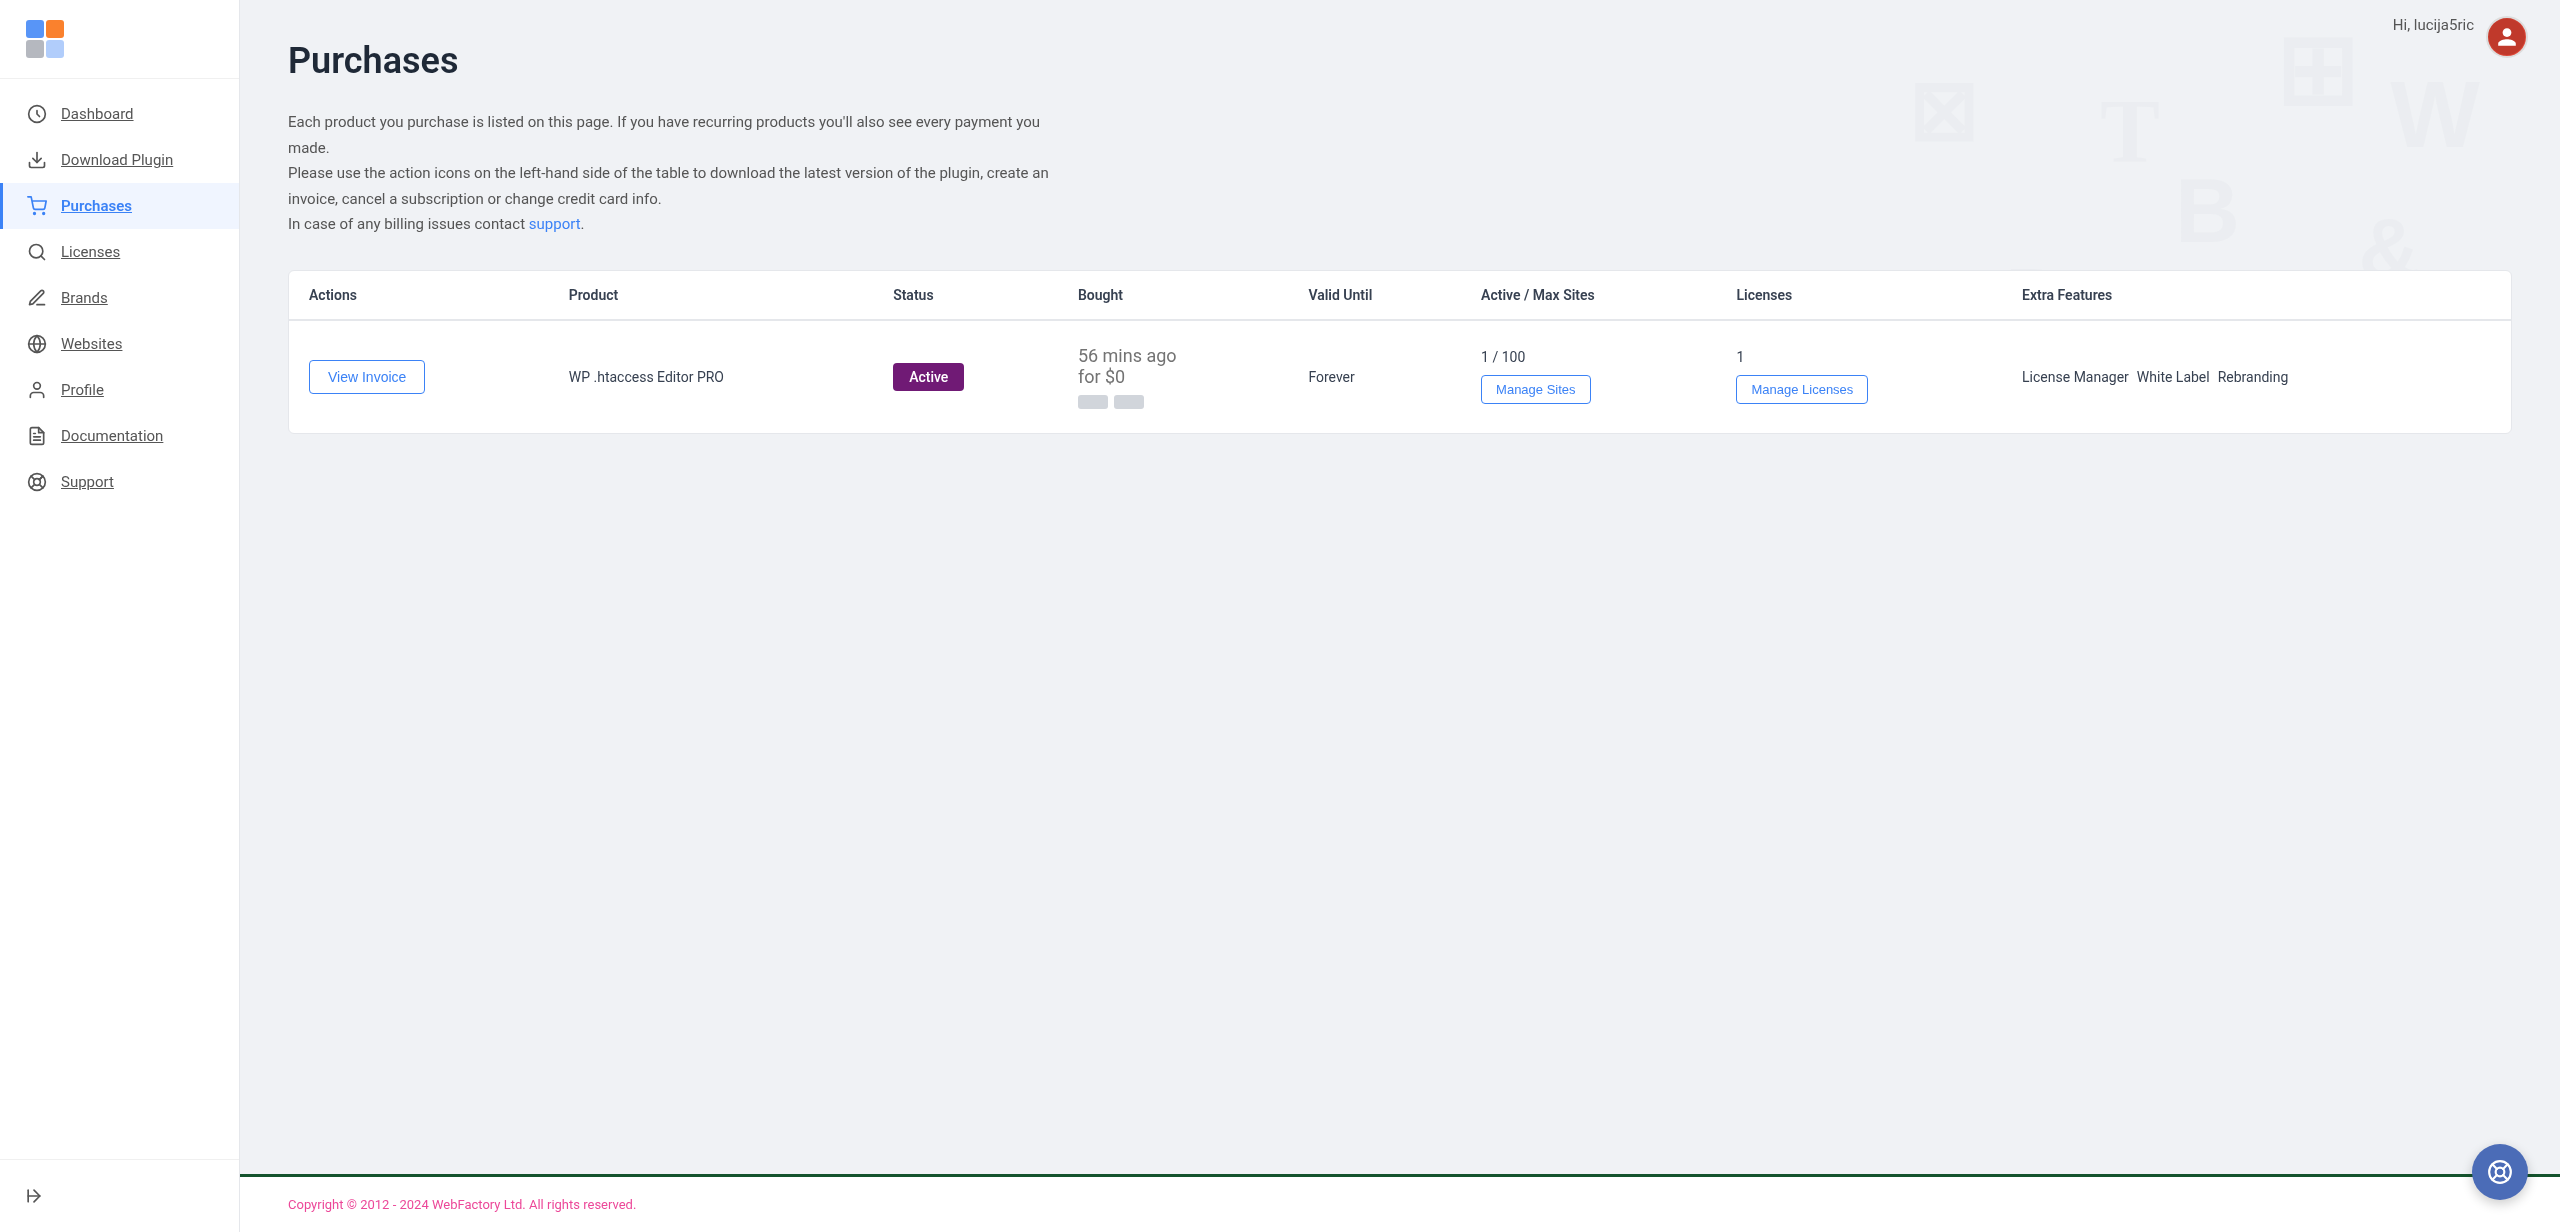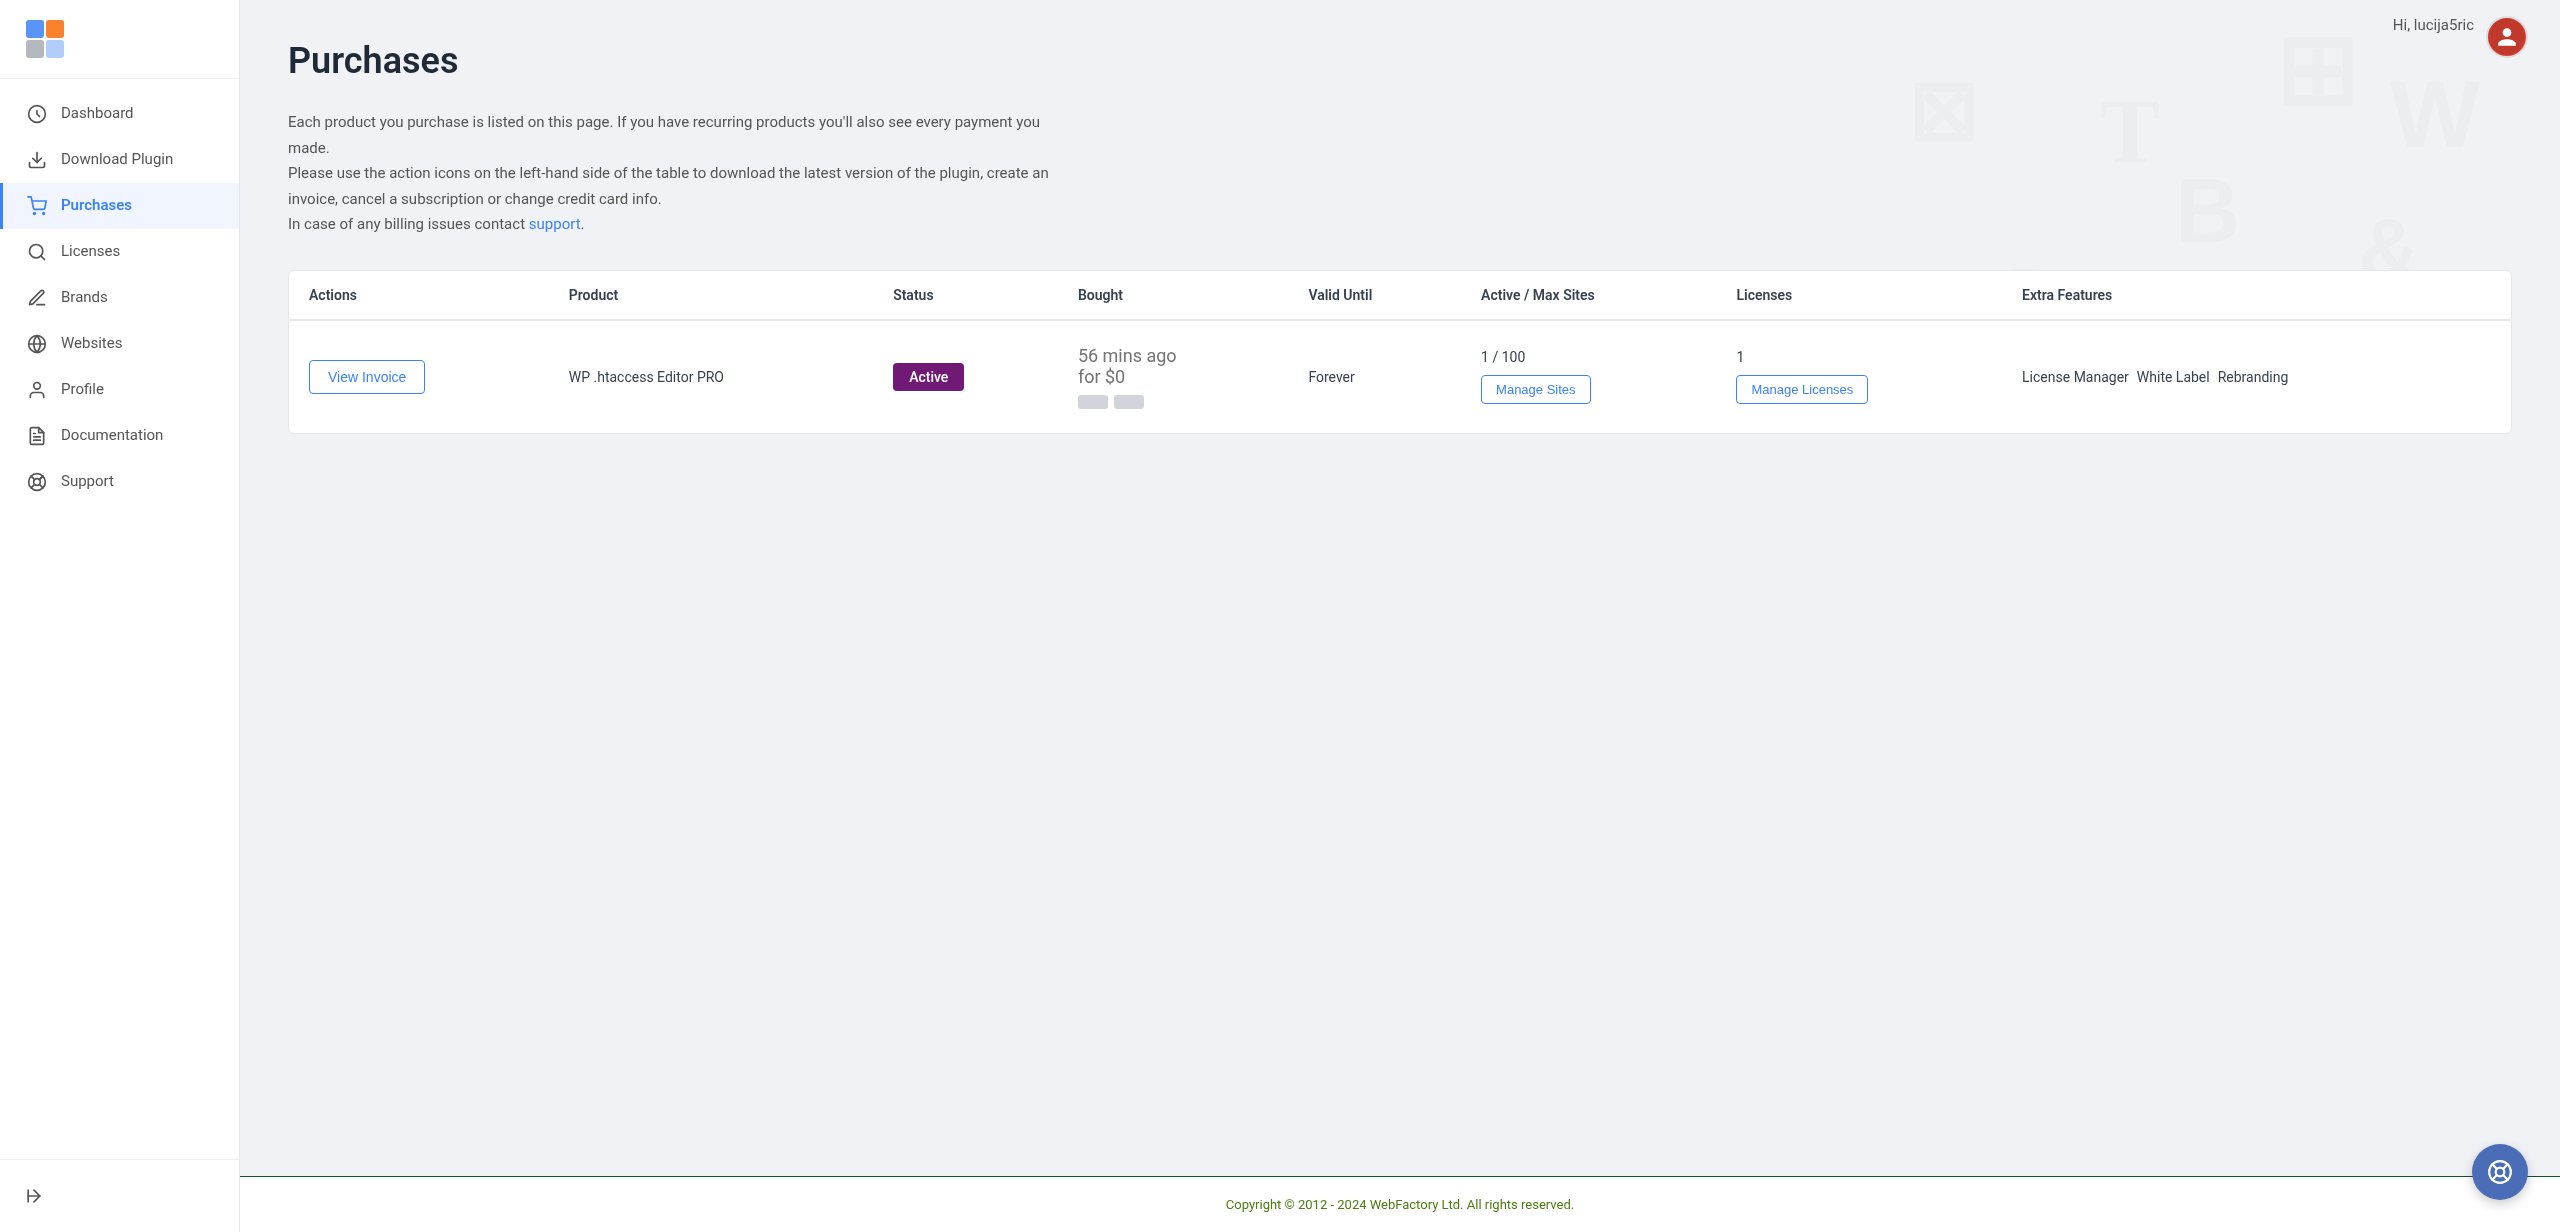--- a/index.html
+++ b/index.html
@@ -28,28 +28,30 @@
       width: 42px; height: 42px;
       display: flex; align-items: center; justify-content: center;
     }
     .logo-svg { width: 42px; height: 42px; }
     .sidebar-nav {
       flex: 1;
       padding: 12px 0;
     }
     .nav-item {
       display: flex;
+      align-items: center;
       gap: 14px;
       padding: 13px 24px;
       cursor: pointer;
       color: #555;
       font-size: 15px;
       position: relative;
       transition: background 0.15s;
       border-left: 3px solid transparent;
+      text-decoration: underline;
     }
     .nav-item.active {
       color: #3b82f6;
       border-left: 3px solid #3b82f6;
       background: #f0f5ff;
       font-weight: 600;
     }
     .nav-icon {
       width: 20px; height: 20px;
       display: flex; align-items: center; justify-content: center;
@@ -247,24 +249,23 @@
       flex-wrap: wrap;
       gap: 8px;
       font-size: 14px;
       color: #374151;
     }
 
     
     .footer {
       padding: 20px 48px;
       font-size: 13px;
-      color: #4d7c0f;
-      border-top: 1px solid #14532d;
+      color: #ec4899;
+      border-top: 3px solid #14532d;
       background: #fff;
-      text-align: center;
     }
 
     
     .support-fab {
       position: fixed;
       bottom: 32px; right: 32px;
       width: 56px; height: 56px;
       border-radius: 50%;
       background: #4b6cb7;
       display: flex; align-items: center; justify-content: center;

